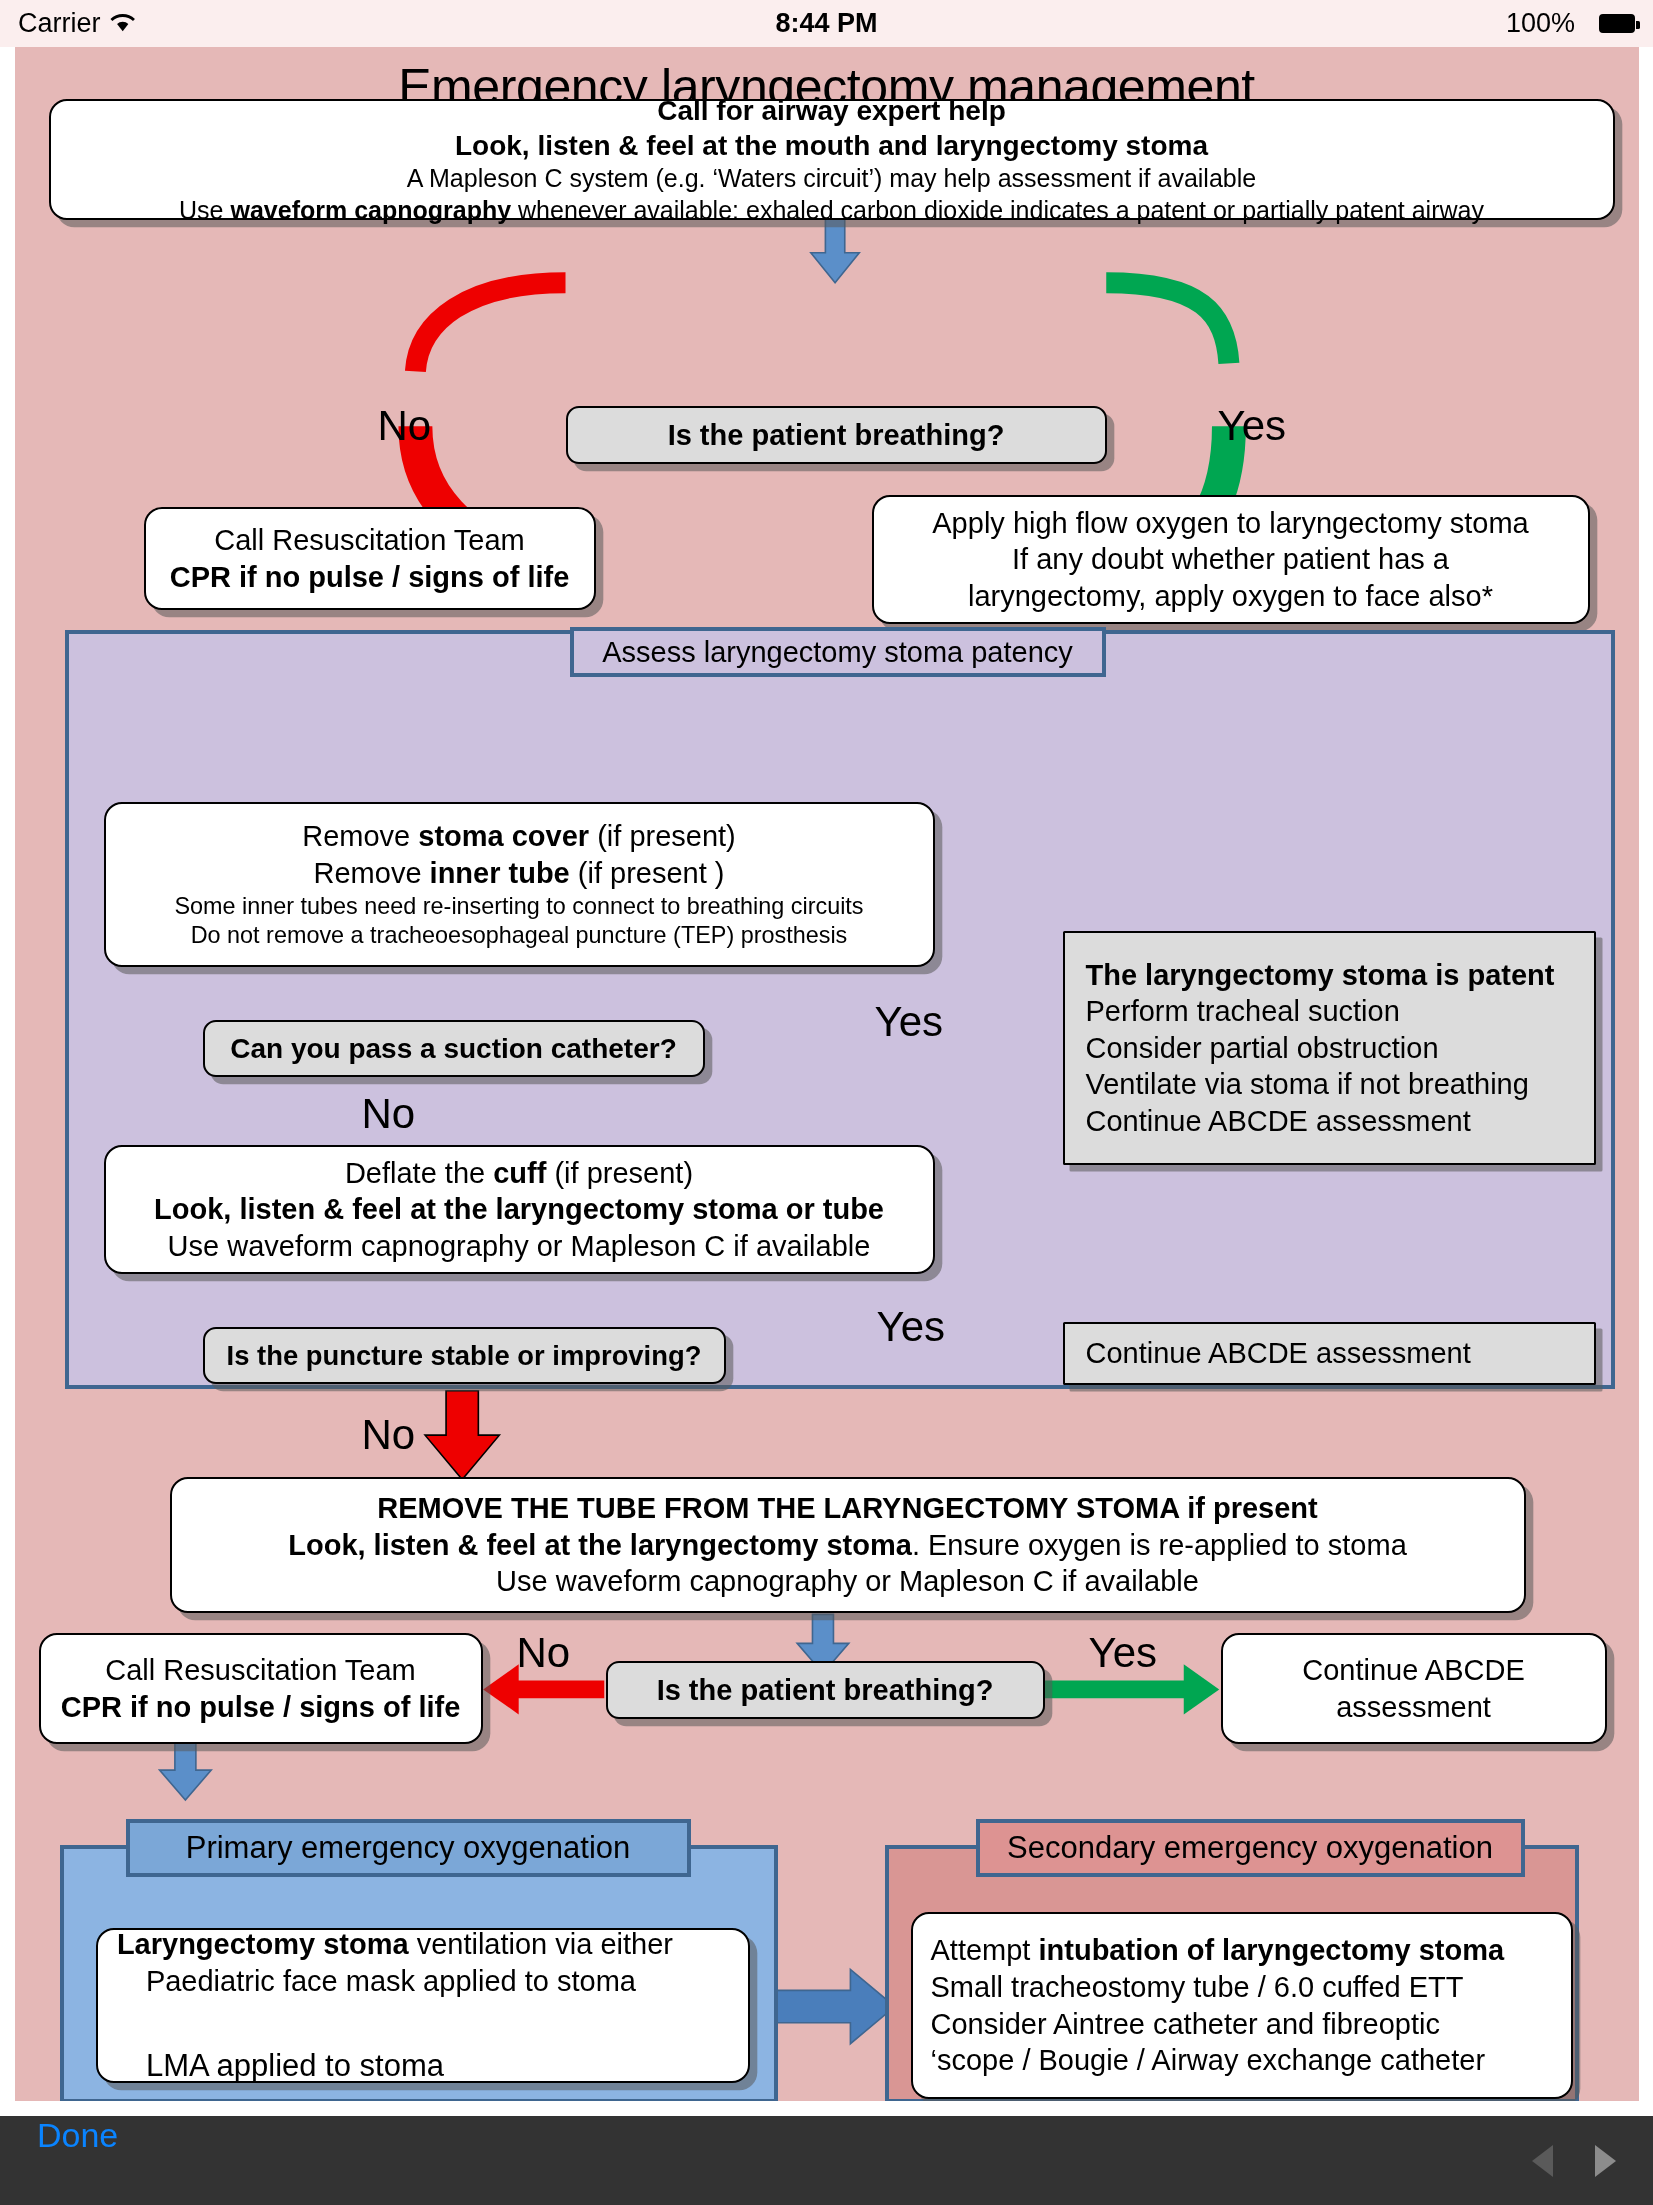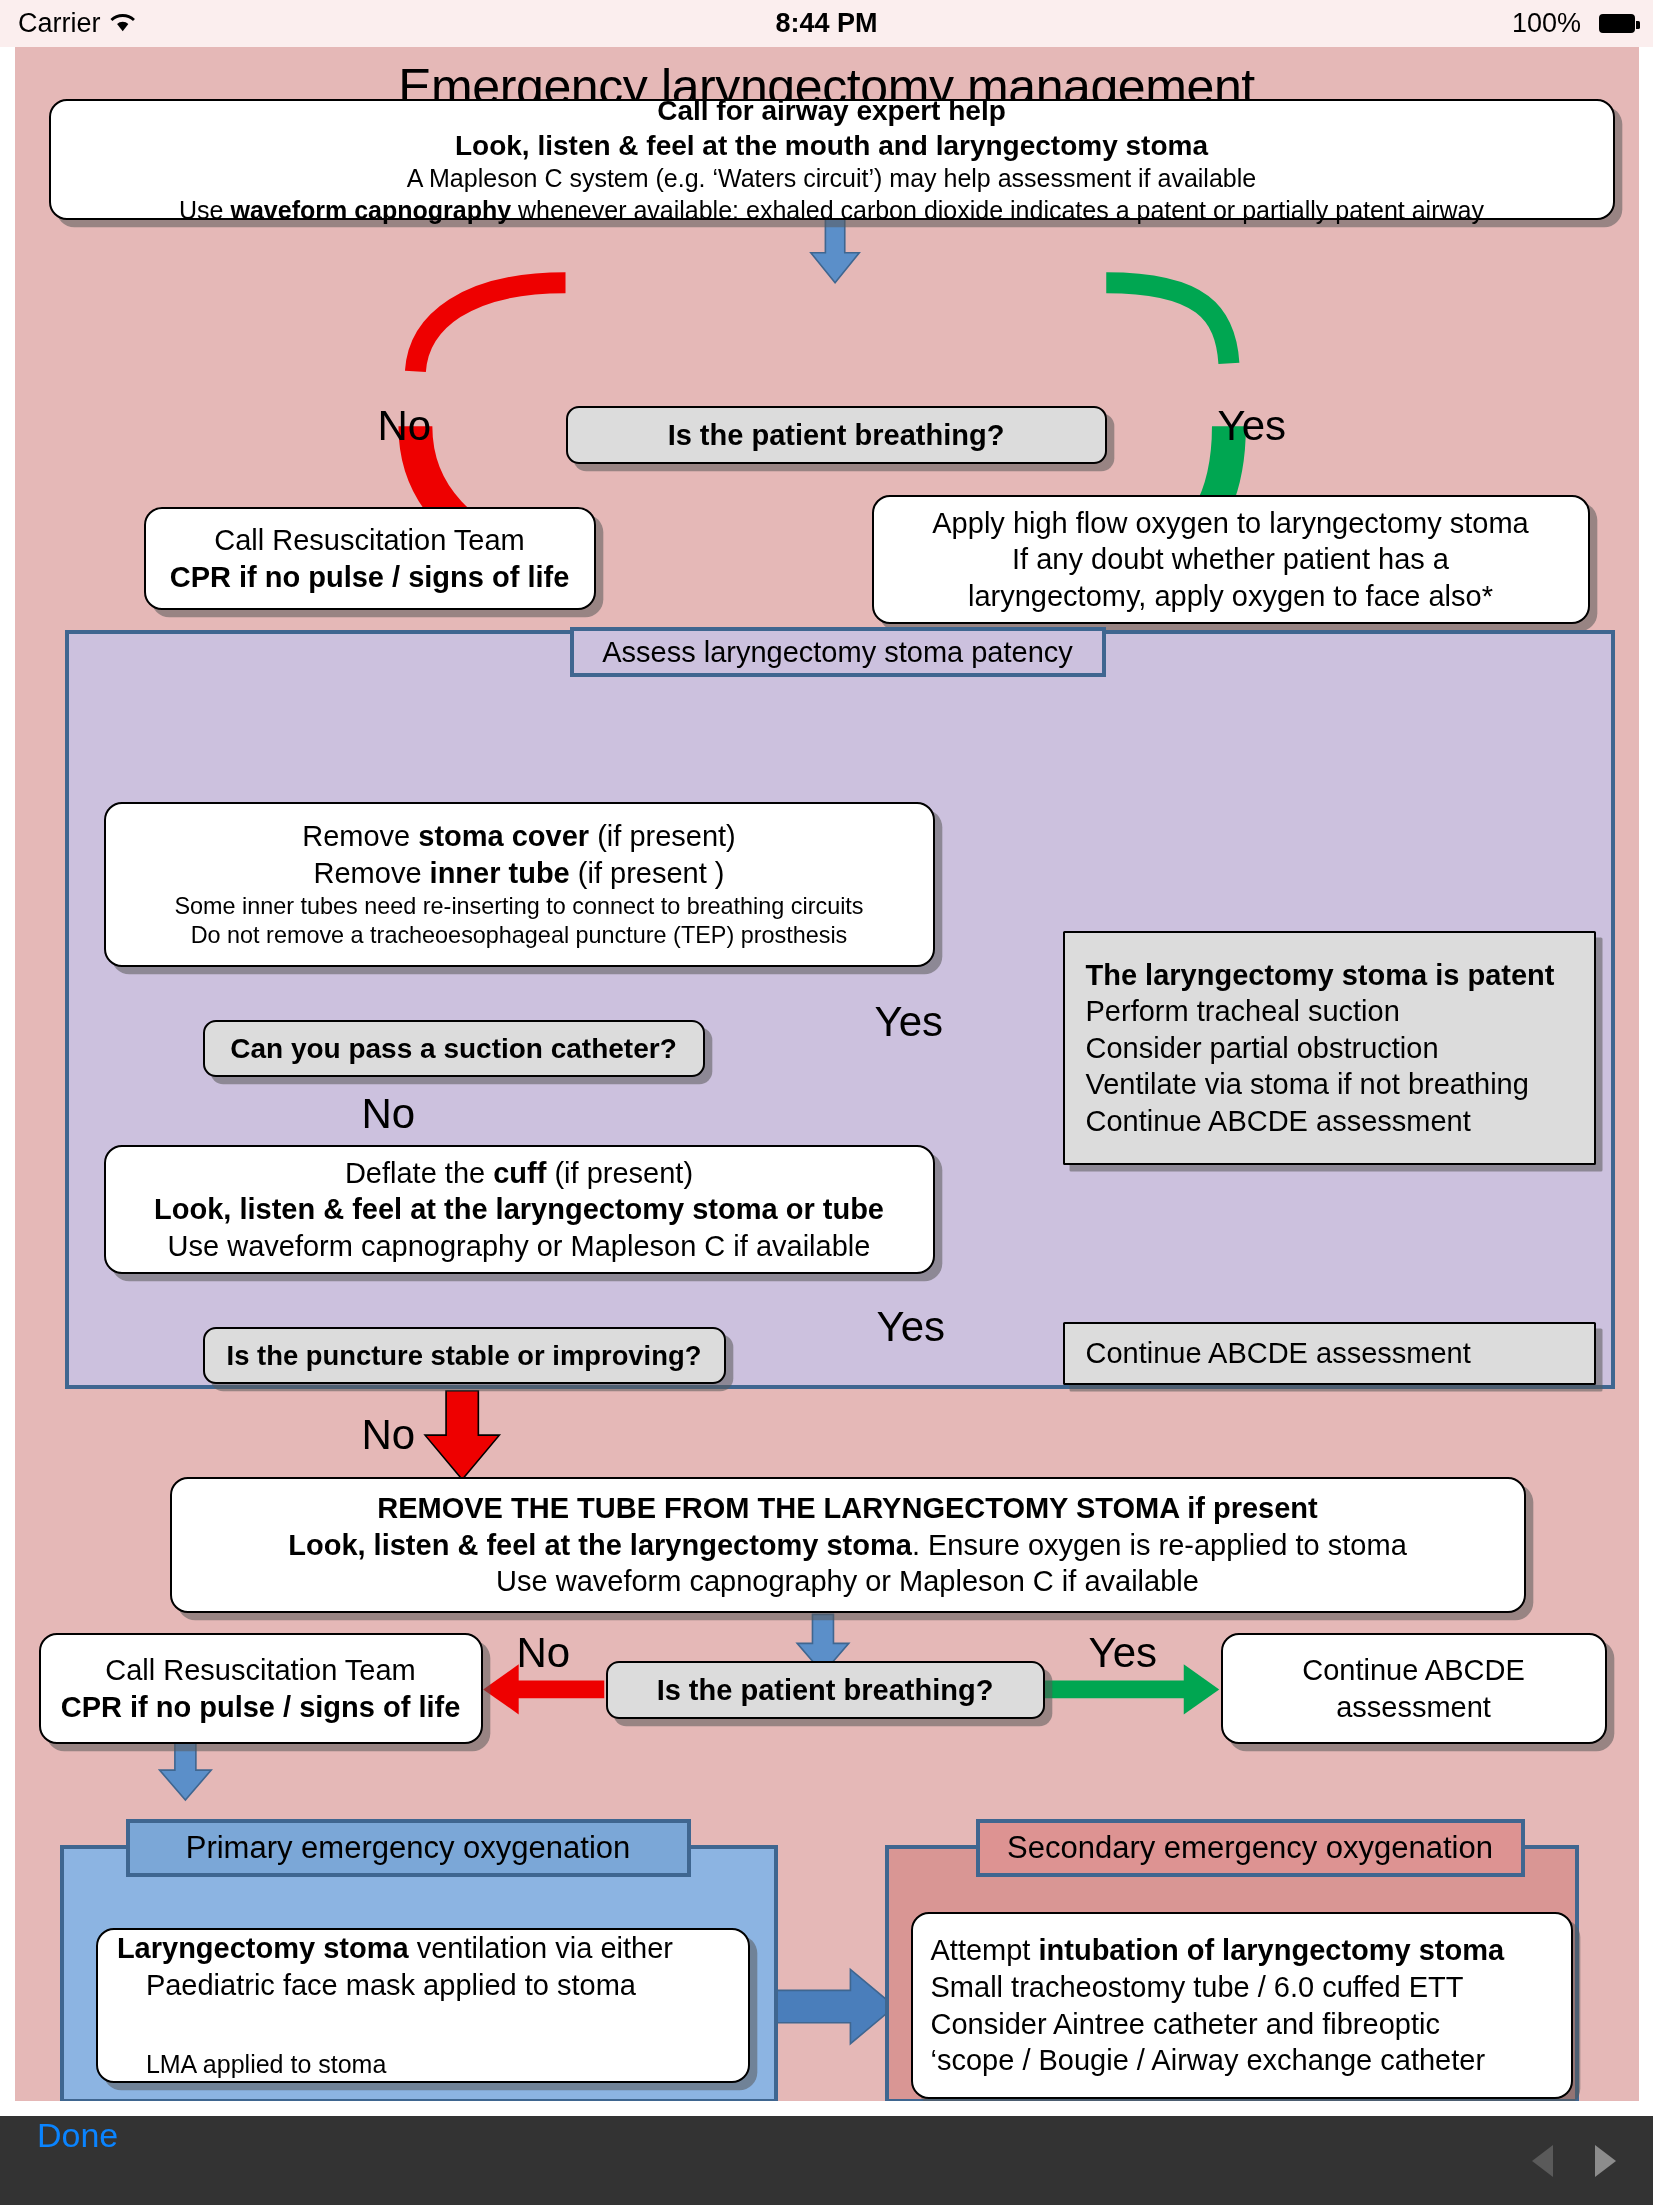--- a/index.html
+++ b/index.html
@@ -12,21 +12,21 @@
   }
 
   
   #statusbar{
     position:absolute; left:0; top:0; width:1653px; height:47px;
     background:#fbeeee; display:flex; align-items:center;
     padding:0 18px; font-size:27px; color:#000;
   }
   #statusbar .left{display:flex;align-items:center;gap:8px;}
   #statusbar .mid{position:absolute;left:0;right:0;text-align:center;font-weight:600;}
-  #statusbar .right{margin-left:auto;display:flex;align-items:center;gap:18px;z-index:2;}
+  #statusbar .right{margin-left:auto;display:flex;align-items:center;gap:24px;z-index:2;}
   .batt{width:36px;height:19.4px;border:2.4px solid #000;border-radius:4px;position:relative;}
   .batt::after{content:"";position:absolute;right:-6.5px;top:4.8px;width:4px;height:8px;background:#000;border-radius:0 1.6px 1.6px 0;}
   .batt i{display:block;height:100%;background:#000;width:100%;}
 
   
   #canvas{
     position:absolute; left:14.5px; top:47px; width:1624px; height:2054px;
     background:#e5b8b7; overflow:hidden;
   }
   #bottombar{
@@ -293,21 +293,21 @@
     <div class="ln" style="font-size:29px;">assessment</div>
   </div>
 
   <div class="node blueoutline" style="left:45px; top:1798px; width:718px; height:258px;"></div>
   <div class="node bluehdr" style="left:111px; top:1772px; width:565px; height:58px; font-size:31px;">
     <span>Primary emergency oxygenation</span>
   </div>
   <div class="node wbox" style="left:81px; top:1881px; width:654px; height:155px; padding:6.5px 19.4px; text-align:left; align-items:flex-start;">
     <div class="ln" style="font-size:29px;"><b>Laryngectomy stoma</b><span> ventilation via either</span></div>
     <div class="ln" style="font-size:29px;padding-left:29px;">Paediatric face mask applied to stoma</div>
-    <div class="ln" style="font-size:25px;padding-left:29px;margin-top:46px;">LMA applied to stoma</div>
+    <div class="ln" style="font-size:31px;padding-left:29px;margin-top:46px;">LMA applied to stoma</div>
   </div>
 
   <div class="node redoutline" style="left:870px; top:1798px; width:694px; height:258px;"></div>
   <div class="node redhdr" style="left:961px; top:1772px; width:549px; height:58px; font-size:31px;">
     <span>Secondary emergency oxygenation</span>
   </div>
   <div class="node wbox" style="left:896px; top:1865px; width:662px; height:187px; padding:6.5px 18px; text-align:left; align-items:flex-start;">
     <div class="ln" style="font-size:29px;"><span>Attempt </span><b>intubation of laryngectomy stoma</b></div>
     <div class="ln" style="font-size:29px;">Small tracheostomy tube / 6.0 cuffed ETT</div>
     <div class="ln" style="font-size:29px;">Consider Aintree catheter and fibreoptic</div>

